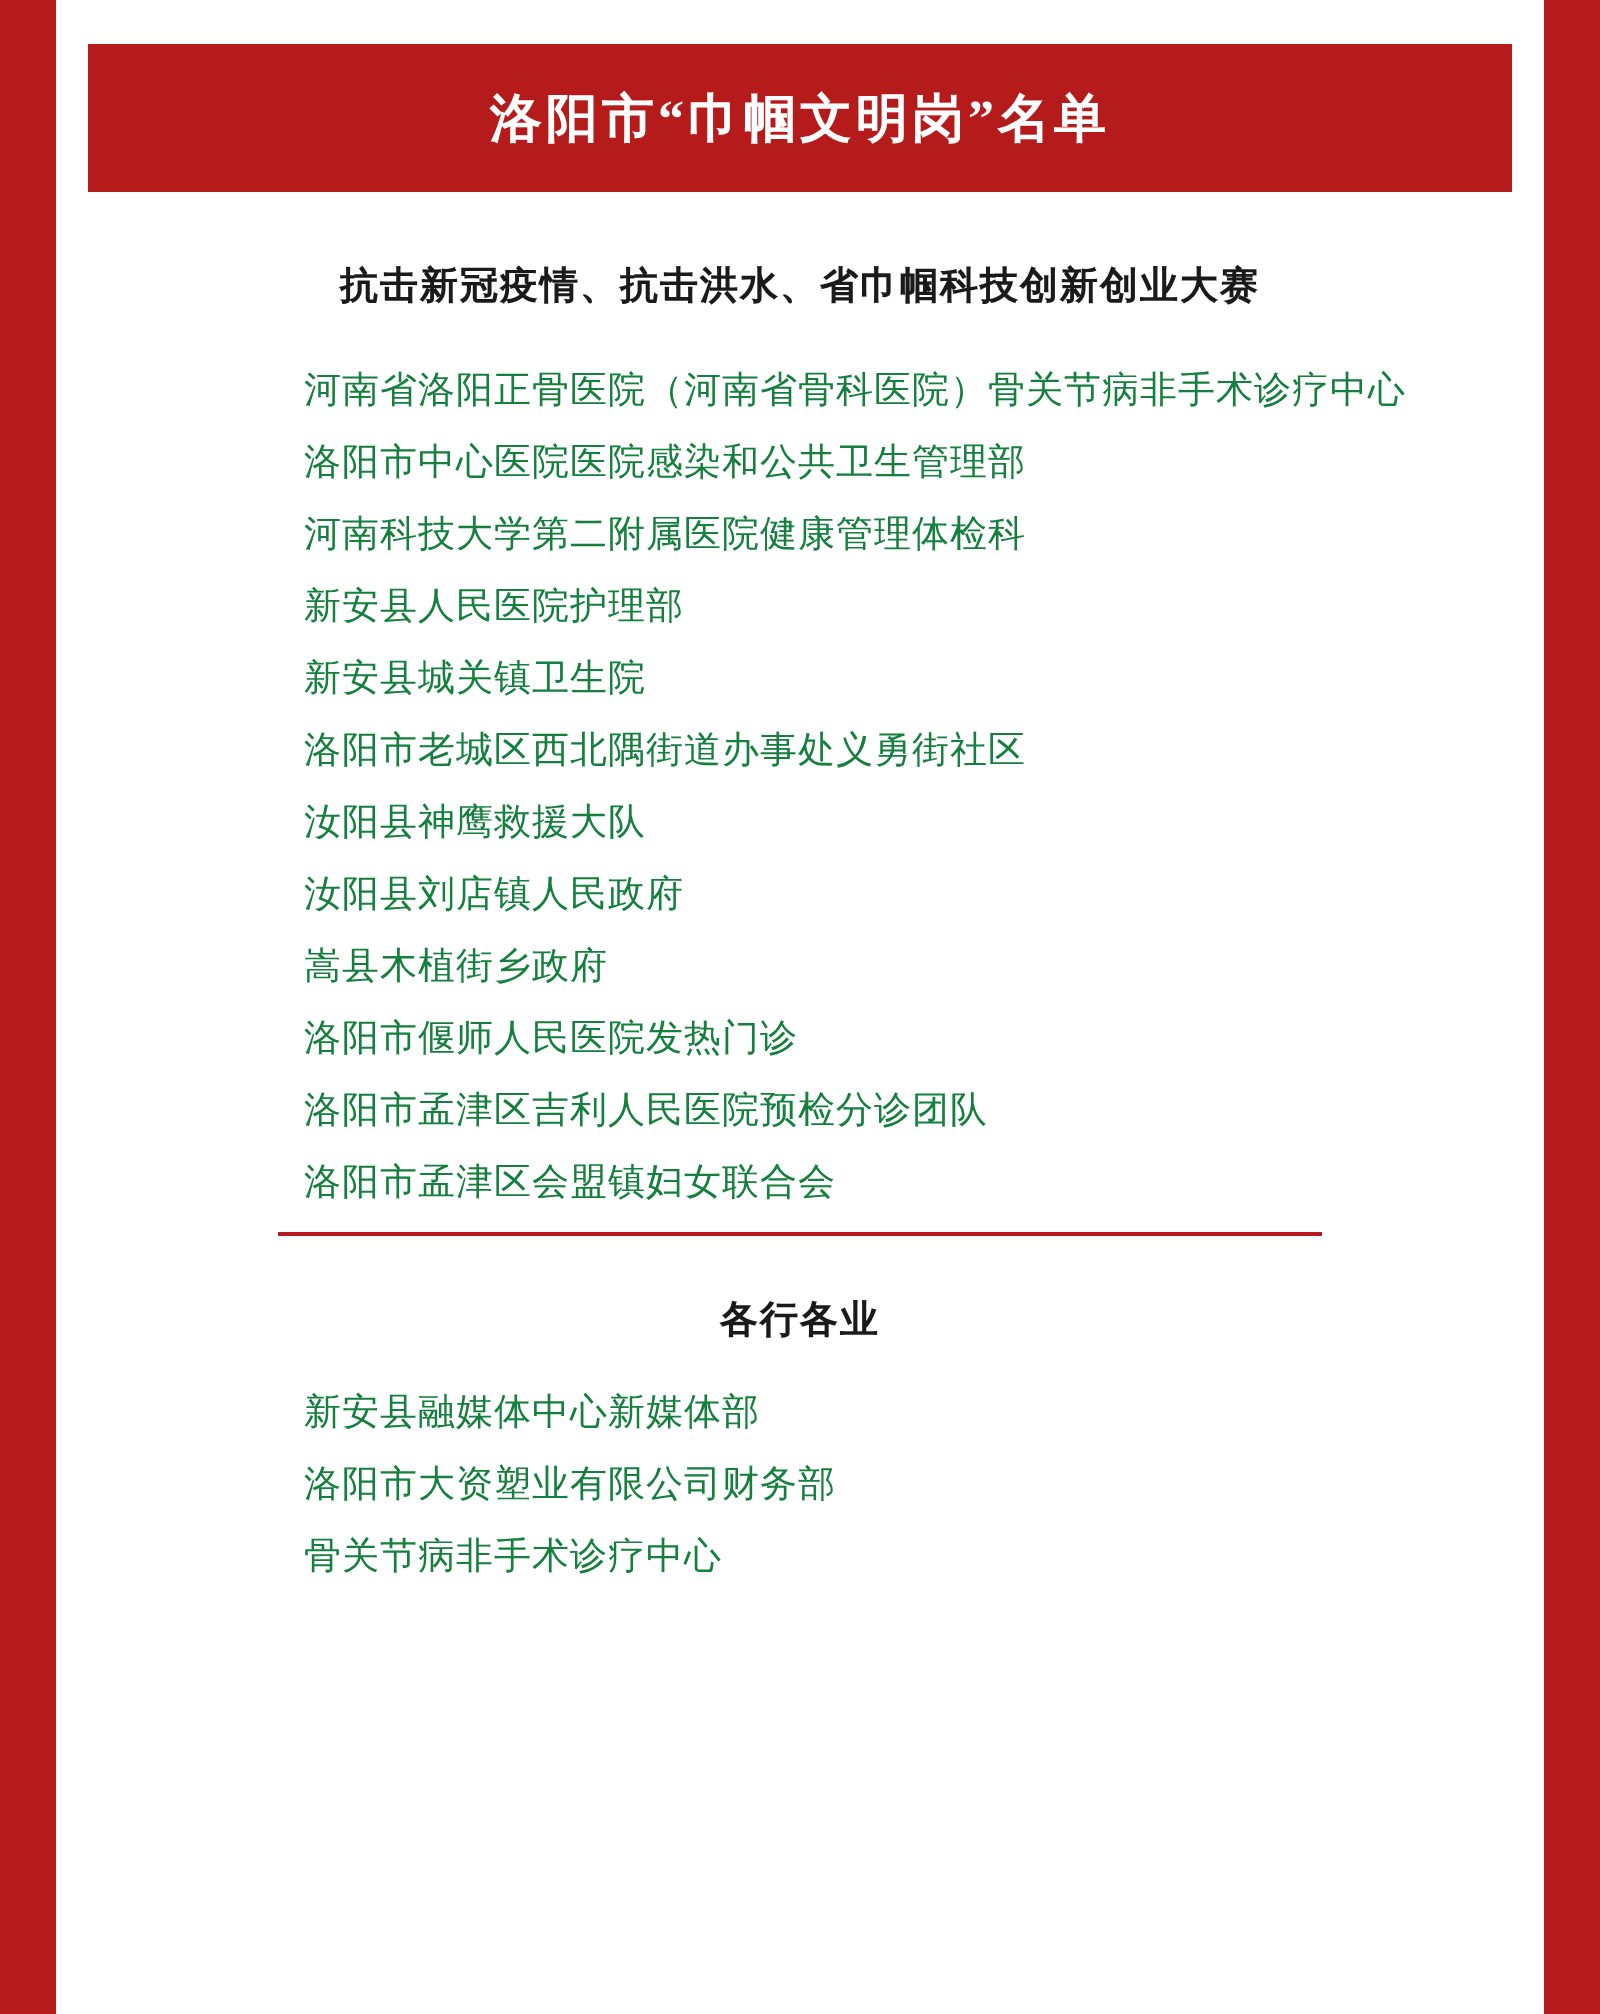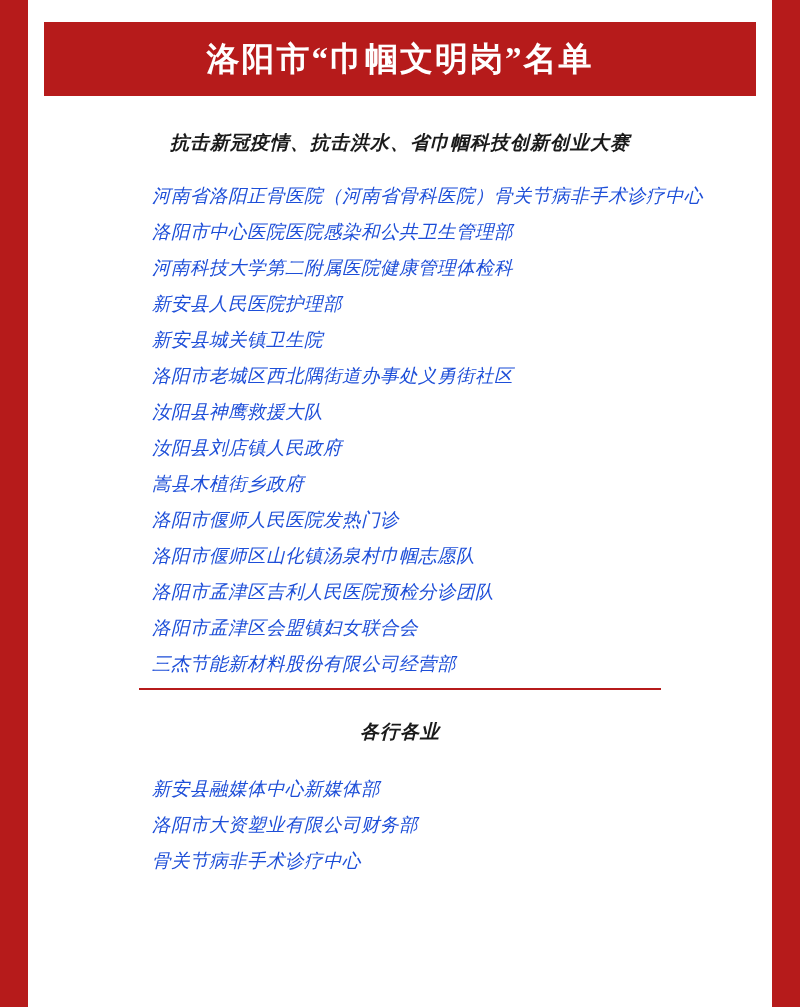--- a/index.html
+++ b/index.html
@@ -55,68 +55,67 @@
   .banner {
     background: #b61b1b;
     height: 74px;
     display: flex;
     align-items: center;
     justify-content: center;
     margin: 0 16px;
   }
   .banner-title {
     color: #ffffff;
-    font-size: 33px;
+    font-size: 26px;
     font-weight: bold;
     letter-spacing: 2px;
     font-family: "Liberation Serif", "DejaVu Serif", serif;
   }
 
   .body-area {
     padding: 0 16px;
-    font-style: italic;
   }
 
   .section-head {
     text-align: center;
     font-size: 19px;
     font-weight: bold;
     color: #1a1a1a;
     margin-top: 34px;
     margin-bottom: 6px;
     letter-spacing: 1px;
   }
 
   .entry-list {
     margin-top: 22px;
     padding-left: 108px;
     padding-right: 30px;
   }
 
   .entry {
     font-size: 18.5px;
-    color: #1d4ed8;
+    color: #15803d;
     line-height: 36px;
     white-space: nowrap;
     letter-spacing: 0.5px;
   }
 
   .underline-rule {
     margin: 6px 95px 0 95px;
     height: 2px;
     background: #b61b1b;
   }
 
   .section-head.second {
     margin-top: 29px;
     margin-bottom: 0;
   }
 
   .entry-list.second {
-    margin-top: 26px;
+    margin-top: 16px;
   }
 
   .bottom-spacer {
     height: 10px;
   }
 </style>
 </head>
 <body>
 
 <div class="page">
@@ -138,24 +137,22 @@
         <div class="entry">河南省洛阳正骨医院（河南省骨科医院）骨关节病非手术诊疗中心</div>
         <div class="entry">洛阳市中心医院医院感染和公共卫生管理部</div>
         <div class="entry">河南科技大学第二附属医院健康管理体检科</div>
         <div class="entry">新安县人民医院护理部</div>
         <div class="entry">新安县城关镇卫生院</div>
         <div class="entry">洛阳市老城区西北隅街道办事处义勇街社区</div>
         <div class="entry">汝阳县神鹰救援大队</div>
         <div class="entry">汝阳县刘店镇人民政府</div>
         <div class="entry">嵩县木植街乡政府</div>
         <div class="entry">洛阳市偃师人民医院发热门诊</div>
-        <div class="entry">洛阳市偃师区山化镇汤泉村巾帼志愿队</div>
         <div class="entry">洛阳市孟津区吉利人民医院预检分诊团队</div>
         <div class="entry">洛阳市孟津区会盟镇妇女联合会</div>
-        <div class="entry">三杰节能新材料股份有限公司经营部</div>
       </div>
 
       <div class="underline-rule"></div>
 
       <div class="section-head second">各行各业</div>
 
       <div class="entry-list second">
         <div class="entry">新安县融媒体中心新媒体部</div>
         <div class="entry">洛阳市大资塑业有限公司财务部</div>
         <div class="entry">骨关节病非手术诊疗中心</div>

